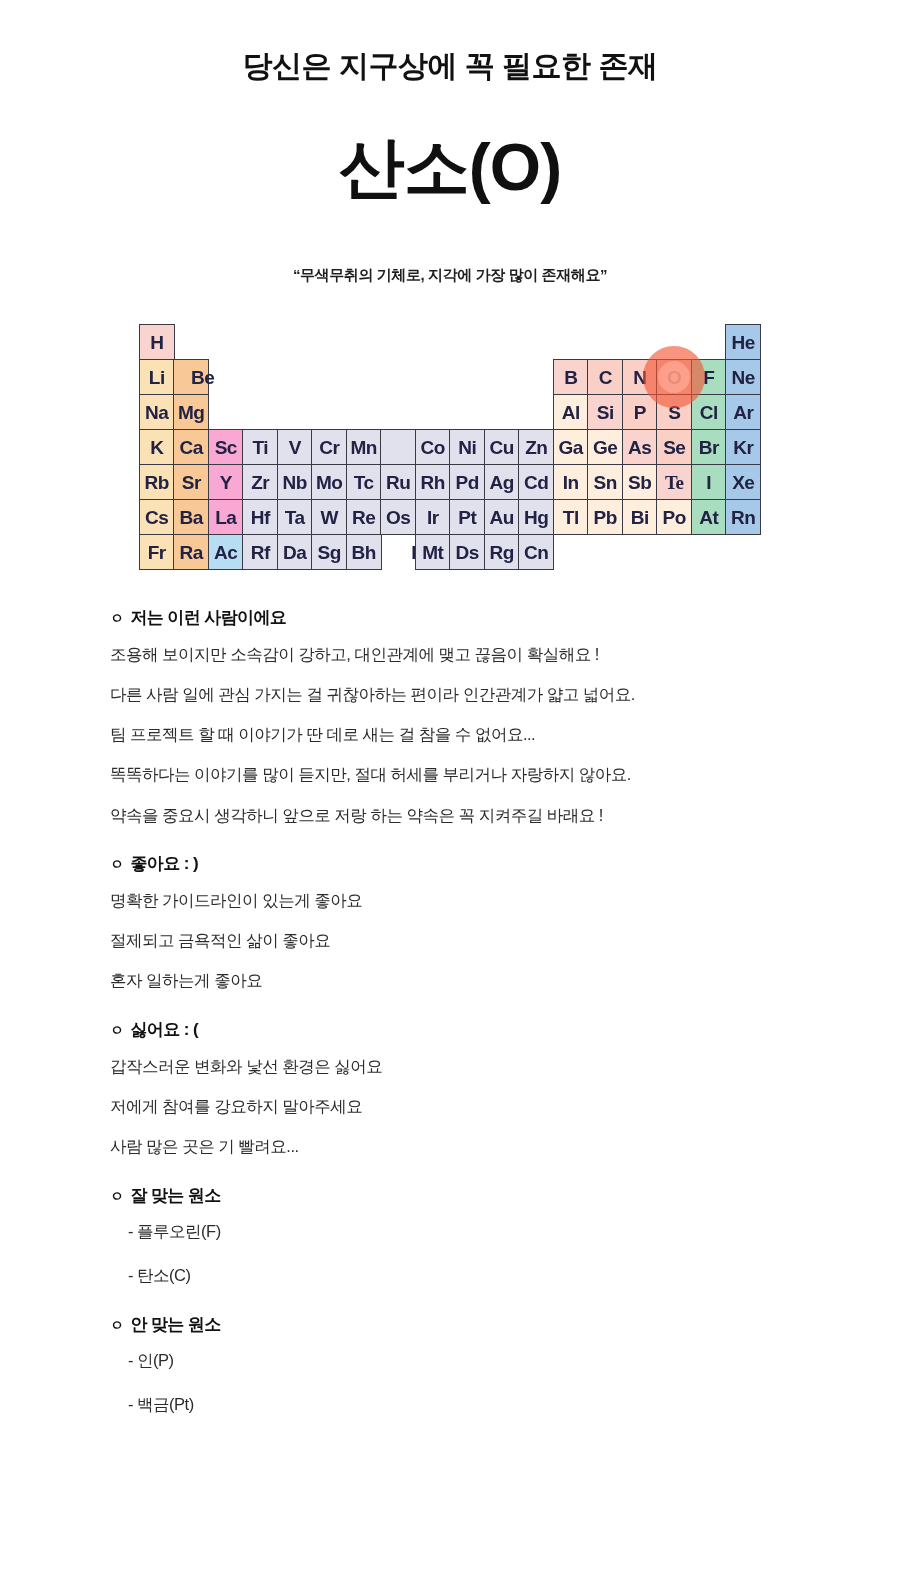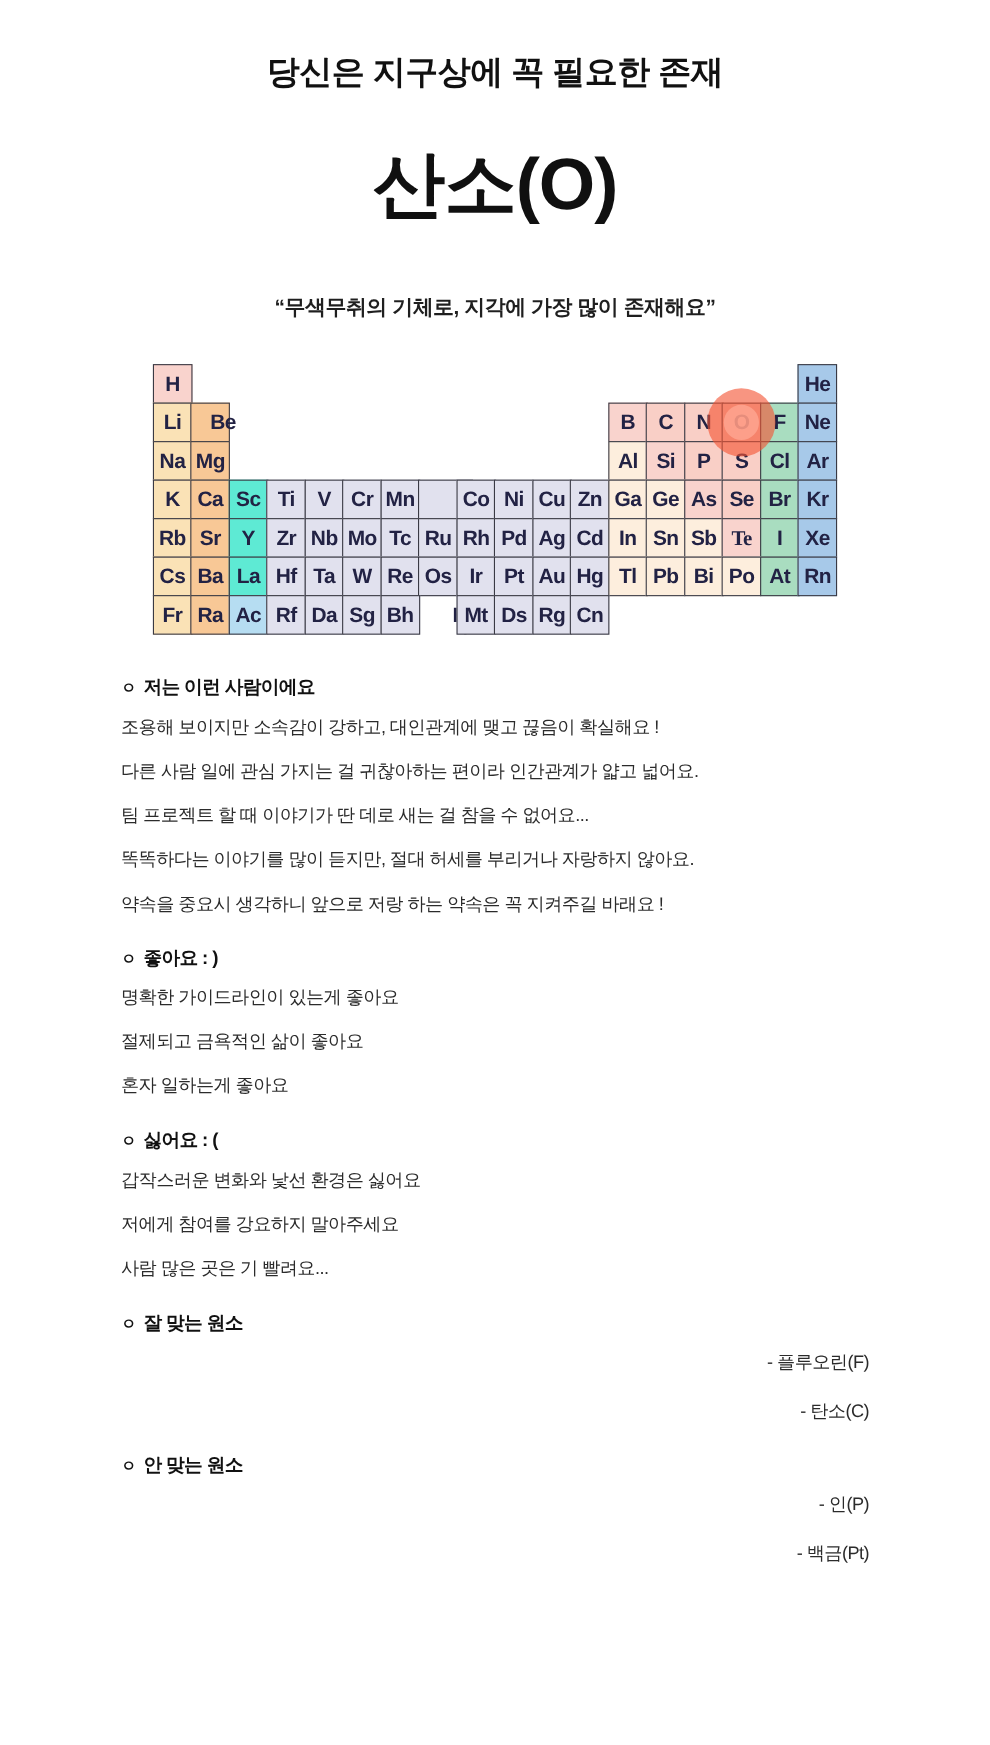--- a/index.html
+++ b/index.html
@@ -41,21 +41,21 @@
   .element-title {
     margin: 46px 0 0 0;
     font-size: 66px;
     font-weight: 800;
     letter-spacing: -1px;
     color: #101010;
     line-height: 1.1;
   }
   .tagline {
     margin: 62px 0 0 0;
-    font-size: 19px;
+    font-size: 15px;
     font-weight: 700;
     color: #1f1f1f;
     letter-spacing: -0.4px;
   }
 
   
   .ptable-wrap {
     margin-top: 40px;
     display: flex;
     justify-content: center;
@@ -82,21 +82,21 @@
     font-family: "Liberation Sans", "DejaVu Sans", sans-serif;
   }
   .cell.empty {
     border: none;
     background: transparent;
   }
   
   .c-hydrogen       { background: #f9d3cd; }
   .c-alkali         { background: #fae2b6; }
   .c-alkaline       { background: #f8c896; }
-  .c-group3         { background: #5eead4; }
+  .c-group3         { background: #f9a8d4; }
   .c-actinium       { background: #b6ddf2; }
   .c-transition     { background: #e1e1ee; }
   .c-posttransition { background: #fdeedd; }
   .c-metalloid      { background: #f9d3cd; }
   .c-nonmetal       { background: #f9cfc6; }
   .c-halogen        { background: #a9ddc0; }
   .c-noble          { background: #a7c9e9; }
 
   .highlight-ring {
     position: absolute;
@@ -150,21 +150,20 @@
     margin: 0 0 18px 0;
   }
   .body-line:last-child { margin-bottom: 0; }
   .list-line {
     font-size: 16.5px;
     font-weight: 500;
     color: #2b2b2b;
     letter-spacing: -0.5px;
     margin: 0 0 22px 16px;
     padding-left: 2px;
-    text-align: right;
   }
 </style>
 </head>
 <body>
 
 <div class="page">
 
   <div class="header-block">
     <p class="kicker">당신은 지구상에 꼭 필요한 존재</p>
     <h1 class="element-title">산소(O)</h1>

